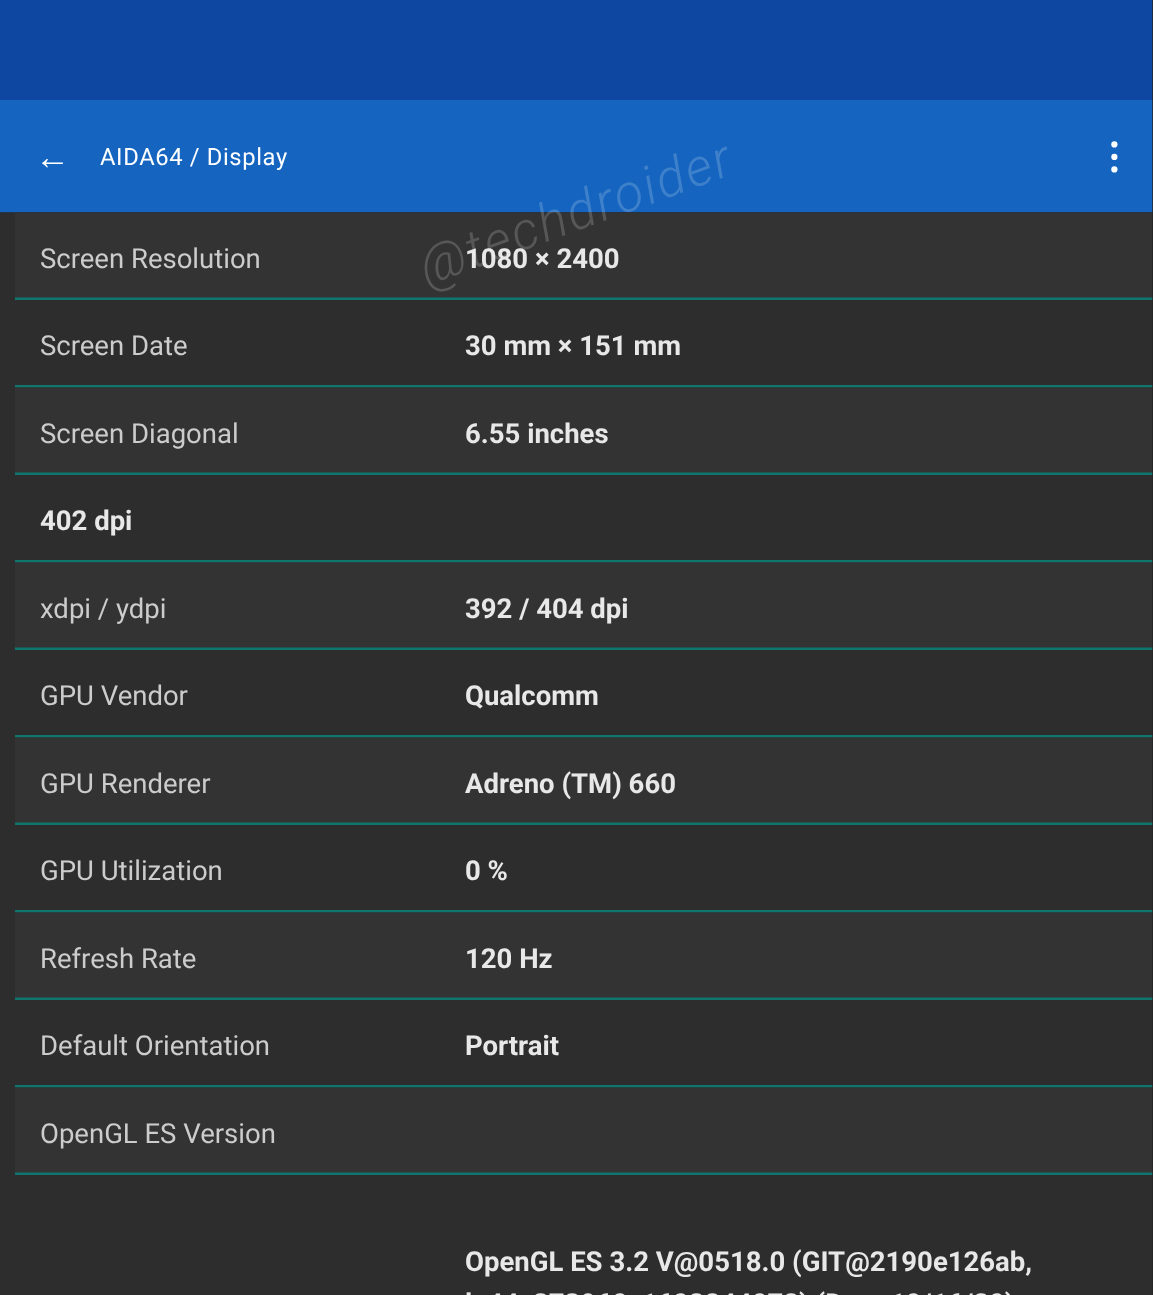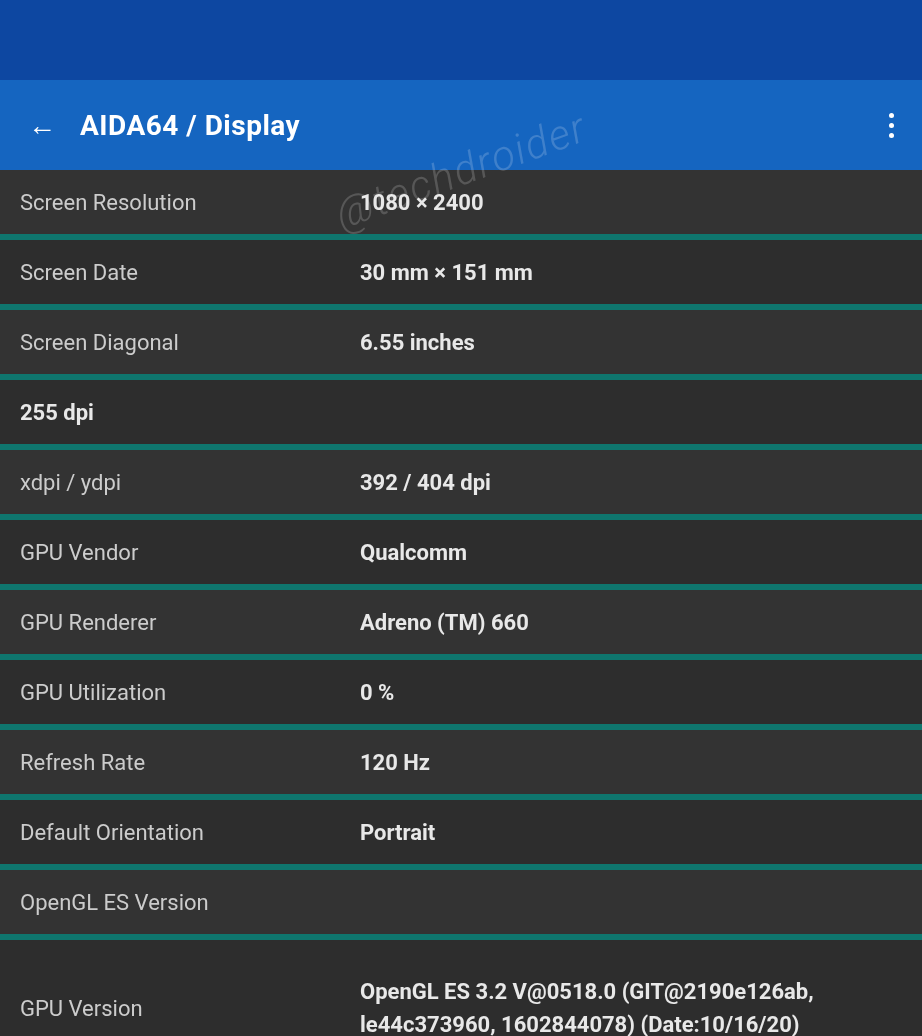--- a/index.html
+++ b/index.html
@@ -36,22 +36,22 @@
       color: white;
       font-size: 28px;
       cursor: pointer;
       padding: 8px;
       margin-right: 16px;
       user-select: none;
     }
 
     .app-title {
       color: white;
-      font-size: 28px;
-      font-weight: 700;
+      font-size: 19px;
+      font-weight: 400;
       flex: 1;
       letter-spacing: 0.5px;
     }
 
     .more-btn {
       color: white;
       font-size: 28px;
       cursor: pointer;
       padding: 8px;
       display: flex;
@@ -93,23 +93,24 @@
     }
 
     .content {
       width: 100%;
       background-color: #2d2d2d;
       position: relative;
     }
 
     .info-row {
       display: flex;
-      align-items: center;
+      align-items: flex-end;
       min-height: 70px;
-      border-bottom: 6px solid #0f766e;
+      border-bottom: 2px solid #0f766e;
+      margin-left: 12px;
     }
 
     .info-row:nth-child(even) {
       background-color: #2d2d2d;
     }
 
     .info-row:nth-child(odd) {
       background-color: #333333;
     }
 
@@ -175,21 +176,21 @@
     </div>
     <div class="info-row">
       <div class="info-label">Screen Date</div>
       <div class="info-value">30 mm × 151 mm</div>
     </div>
     <div class="info-row">
       <div class="info-label">Screen Diagonal</div>
       <div class="info-value">6.55 inches</div>
     </div>
     <div class="info-row">
-      <div class="info-value">255 dpi</div>
+      <div class="info-value">402 dpi</div>
     </div>
     <div class="info-row">
       <div class="info-label">xdpi / ydpi</div>
       <div class="info-value">392 / 404 dpi</div>
     </div>
     <div class="info-row">
       <div class="info-label">GPU Vendor</div>
       <div class="info-value">Qualcomm</div>
     </div>
     <div class="info-row">

